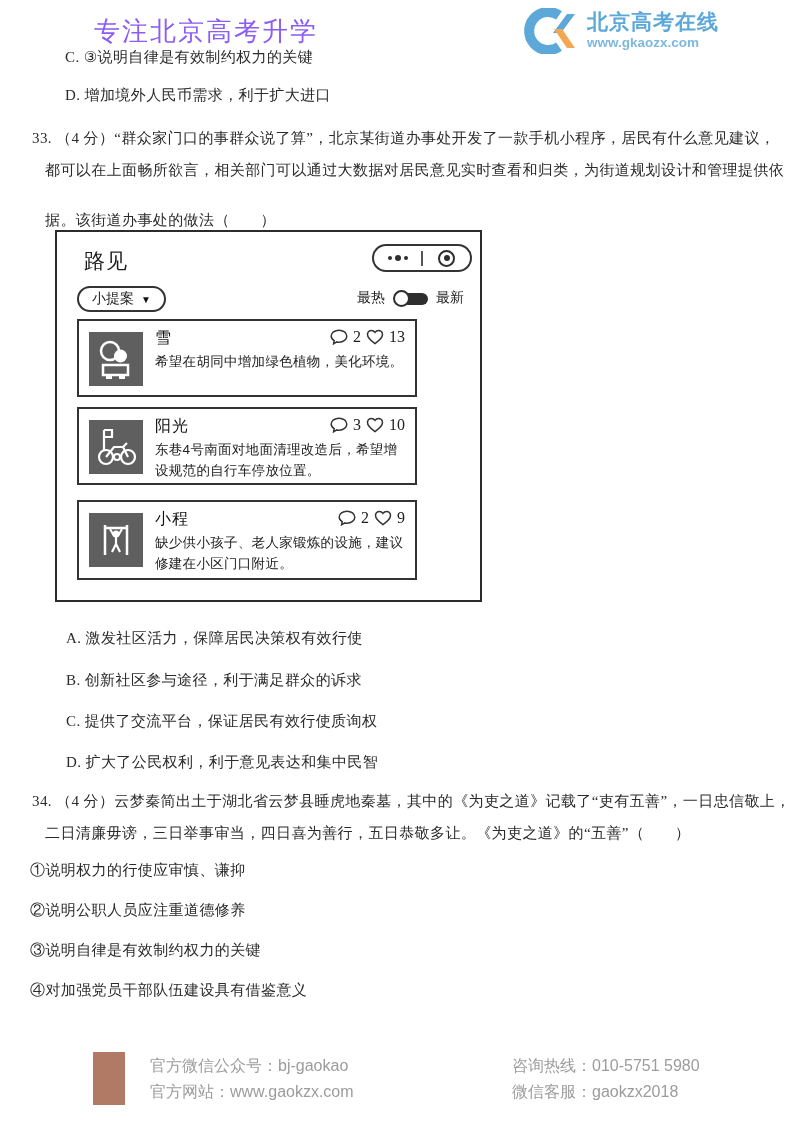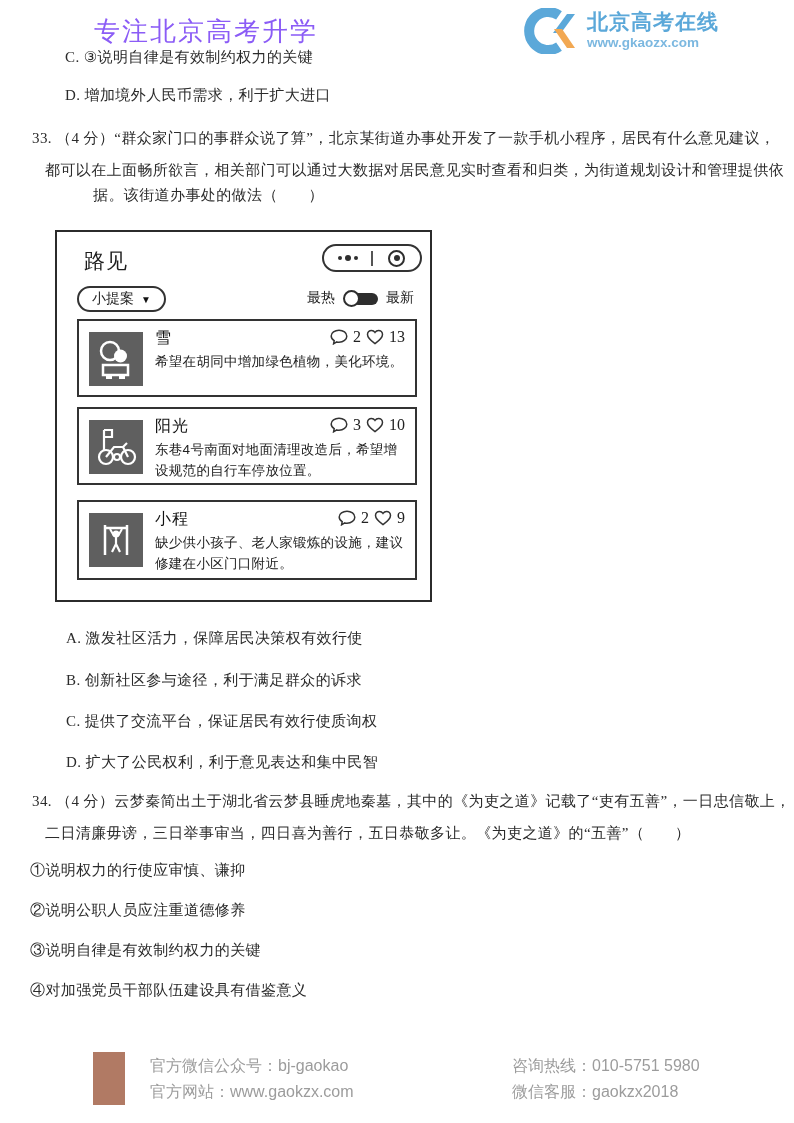--- a/index.html
+++ b/index.html
@@ -20,34 +20,34 @@
   .logo-blue-stroke{ stroke: var(--logo-blue,#5ba8d9); }
   .logo-text { font-family:"Liberation Sans","DejaVu Sans",sans-serif; line-height:1.05; }
   .logo-title { font-size:21px; font-weight:bold; color:var(--logo-blue,#5ba8d9); letter-spacing:1px; }
   .logo-url   { font-size:13.5px; font-weight:bold; color:#7cb8e0; margin-top:3px; }
   
   .tline { position:absolute; font-size:15px; letter-spacing:0.4px; white-space:nowrap; color:#2b2b2b; }
   .opt-c0 { left:65px; top:48px; }
   .opt-d0 { left:65px; top:86px; }
   .q33-l1 { left:32px; top:129px; }
   .q33-l2 { left:45px; top:161px; }
-  .q33-l3 { left:45px; top:186px;margin-left:48px; }
+  .q33-l3 { left:45px; top:211px; }
   .q33-a { left:66px; top:629px; }
   .q33-b { left:66px; top:671px; }
   .q33-c { left:66px; top:712px; }
   .q33-d { left:66px; top:753px; }
   .q34-l1 { left:32px; top:792px; }
   .q34-l2 { left:45px; top:824px; }
   .st-1 { left:30px; top:861px; }
   .st-2 { left:30px; top:901px; }
   .st-3 { left:30px; top:941px; }
   .st-4 { left:30px; top:981px; }
   
   .miniapp {
-    position:absolute; left:55px; top:230px; width:377px; height:372px;
+    position:absolute; left:55px; top:230px; width:427px; height:372px;
     border:2px solid #2b2b2b; background:#fff; box-sizing:border-box;
     font-family:"Liberation Sans","DejaVu Sans",sans-serif;
     text-decoration:underline;
   }
   .ma-title { position:absolute; left:27px; top:15px; font-size:21px; color:#1d1d1d; letter-spacing:1px; }
   .ma-capsule {
     position:absolute; right:8px; top:12px; width:100px; height:28px;
     border:2px solid #333; border-radius:16px; box-sizing:border-box;
     display:flex; align-items:center; background:#fff;
   }

